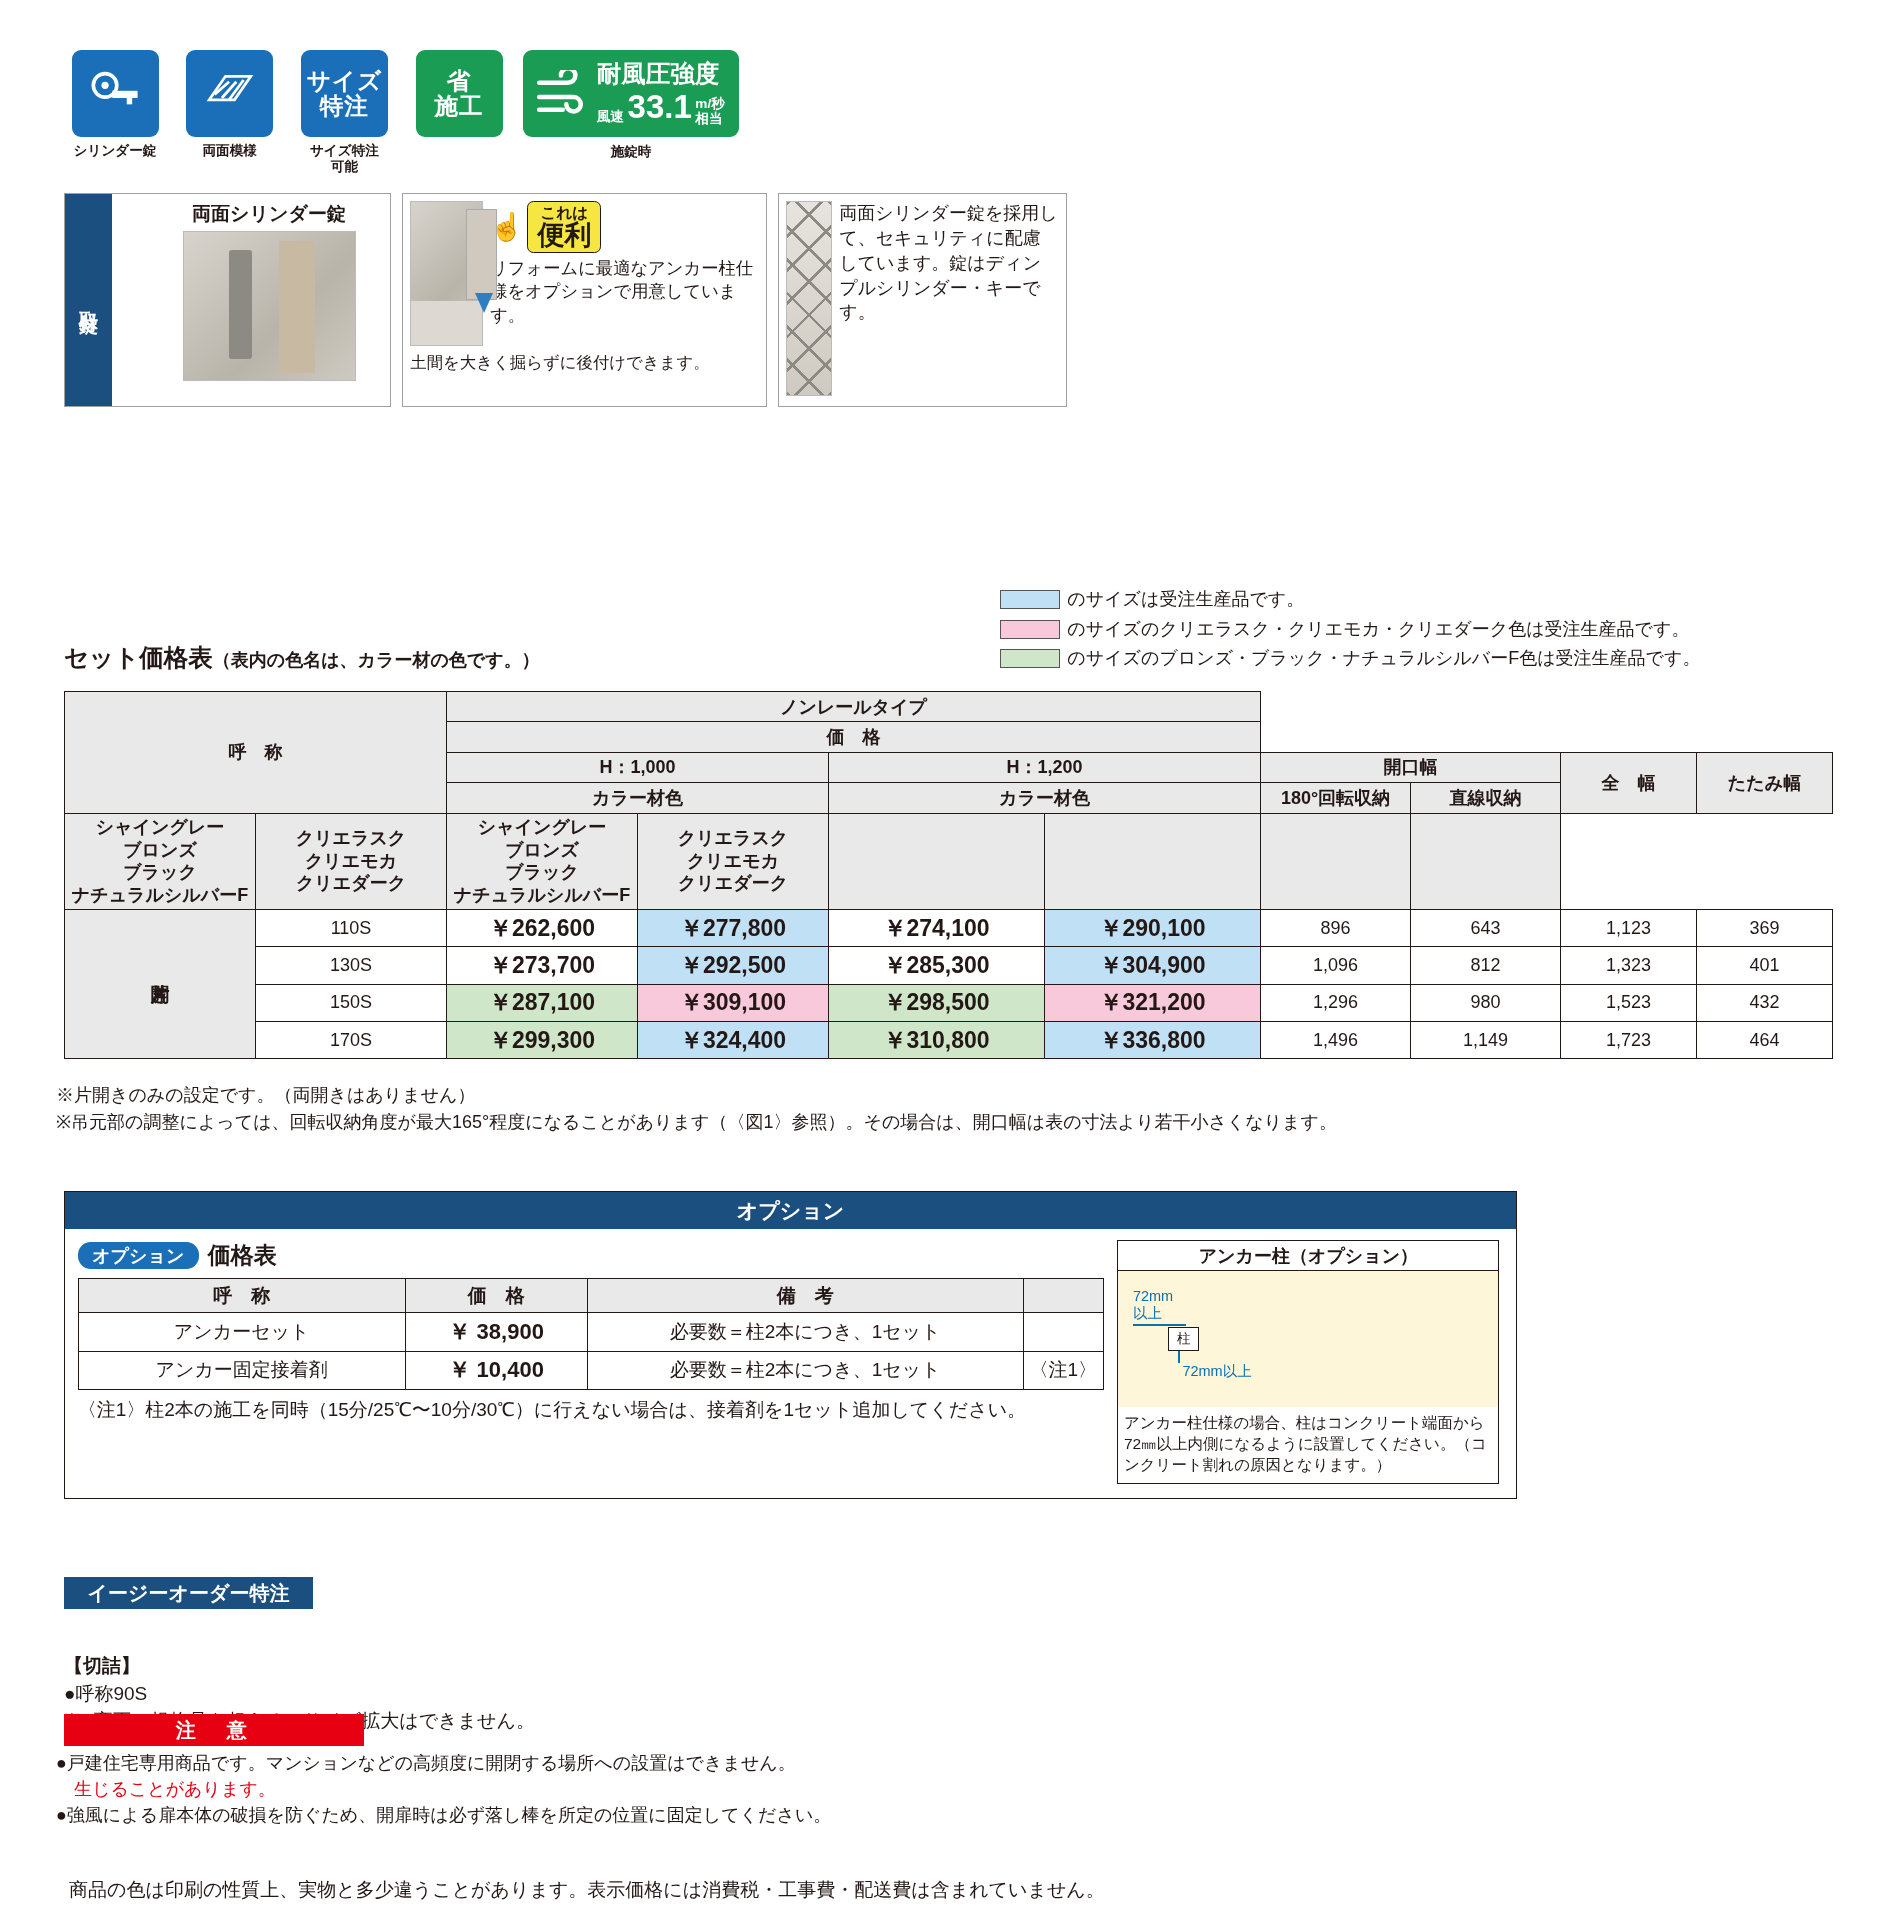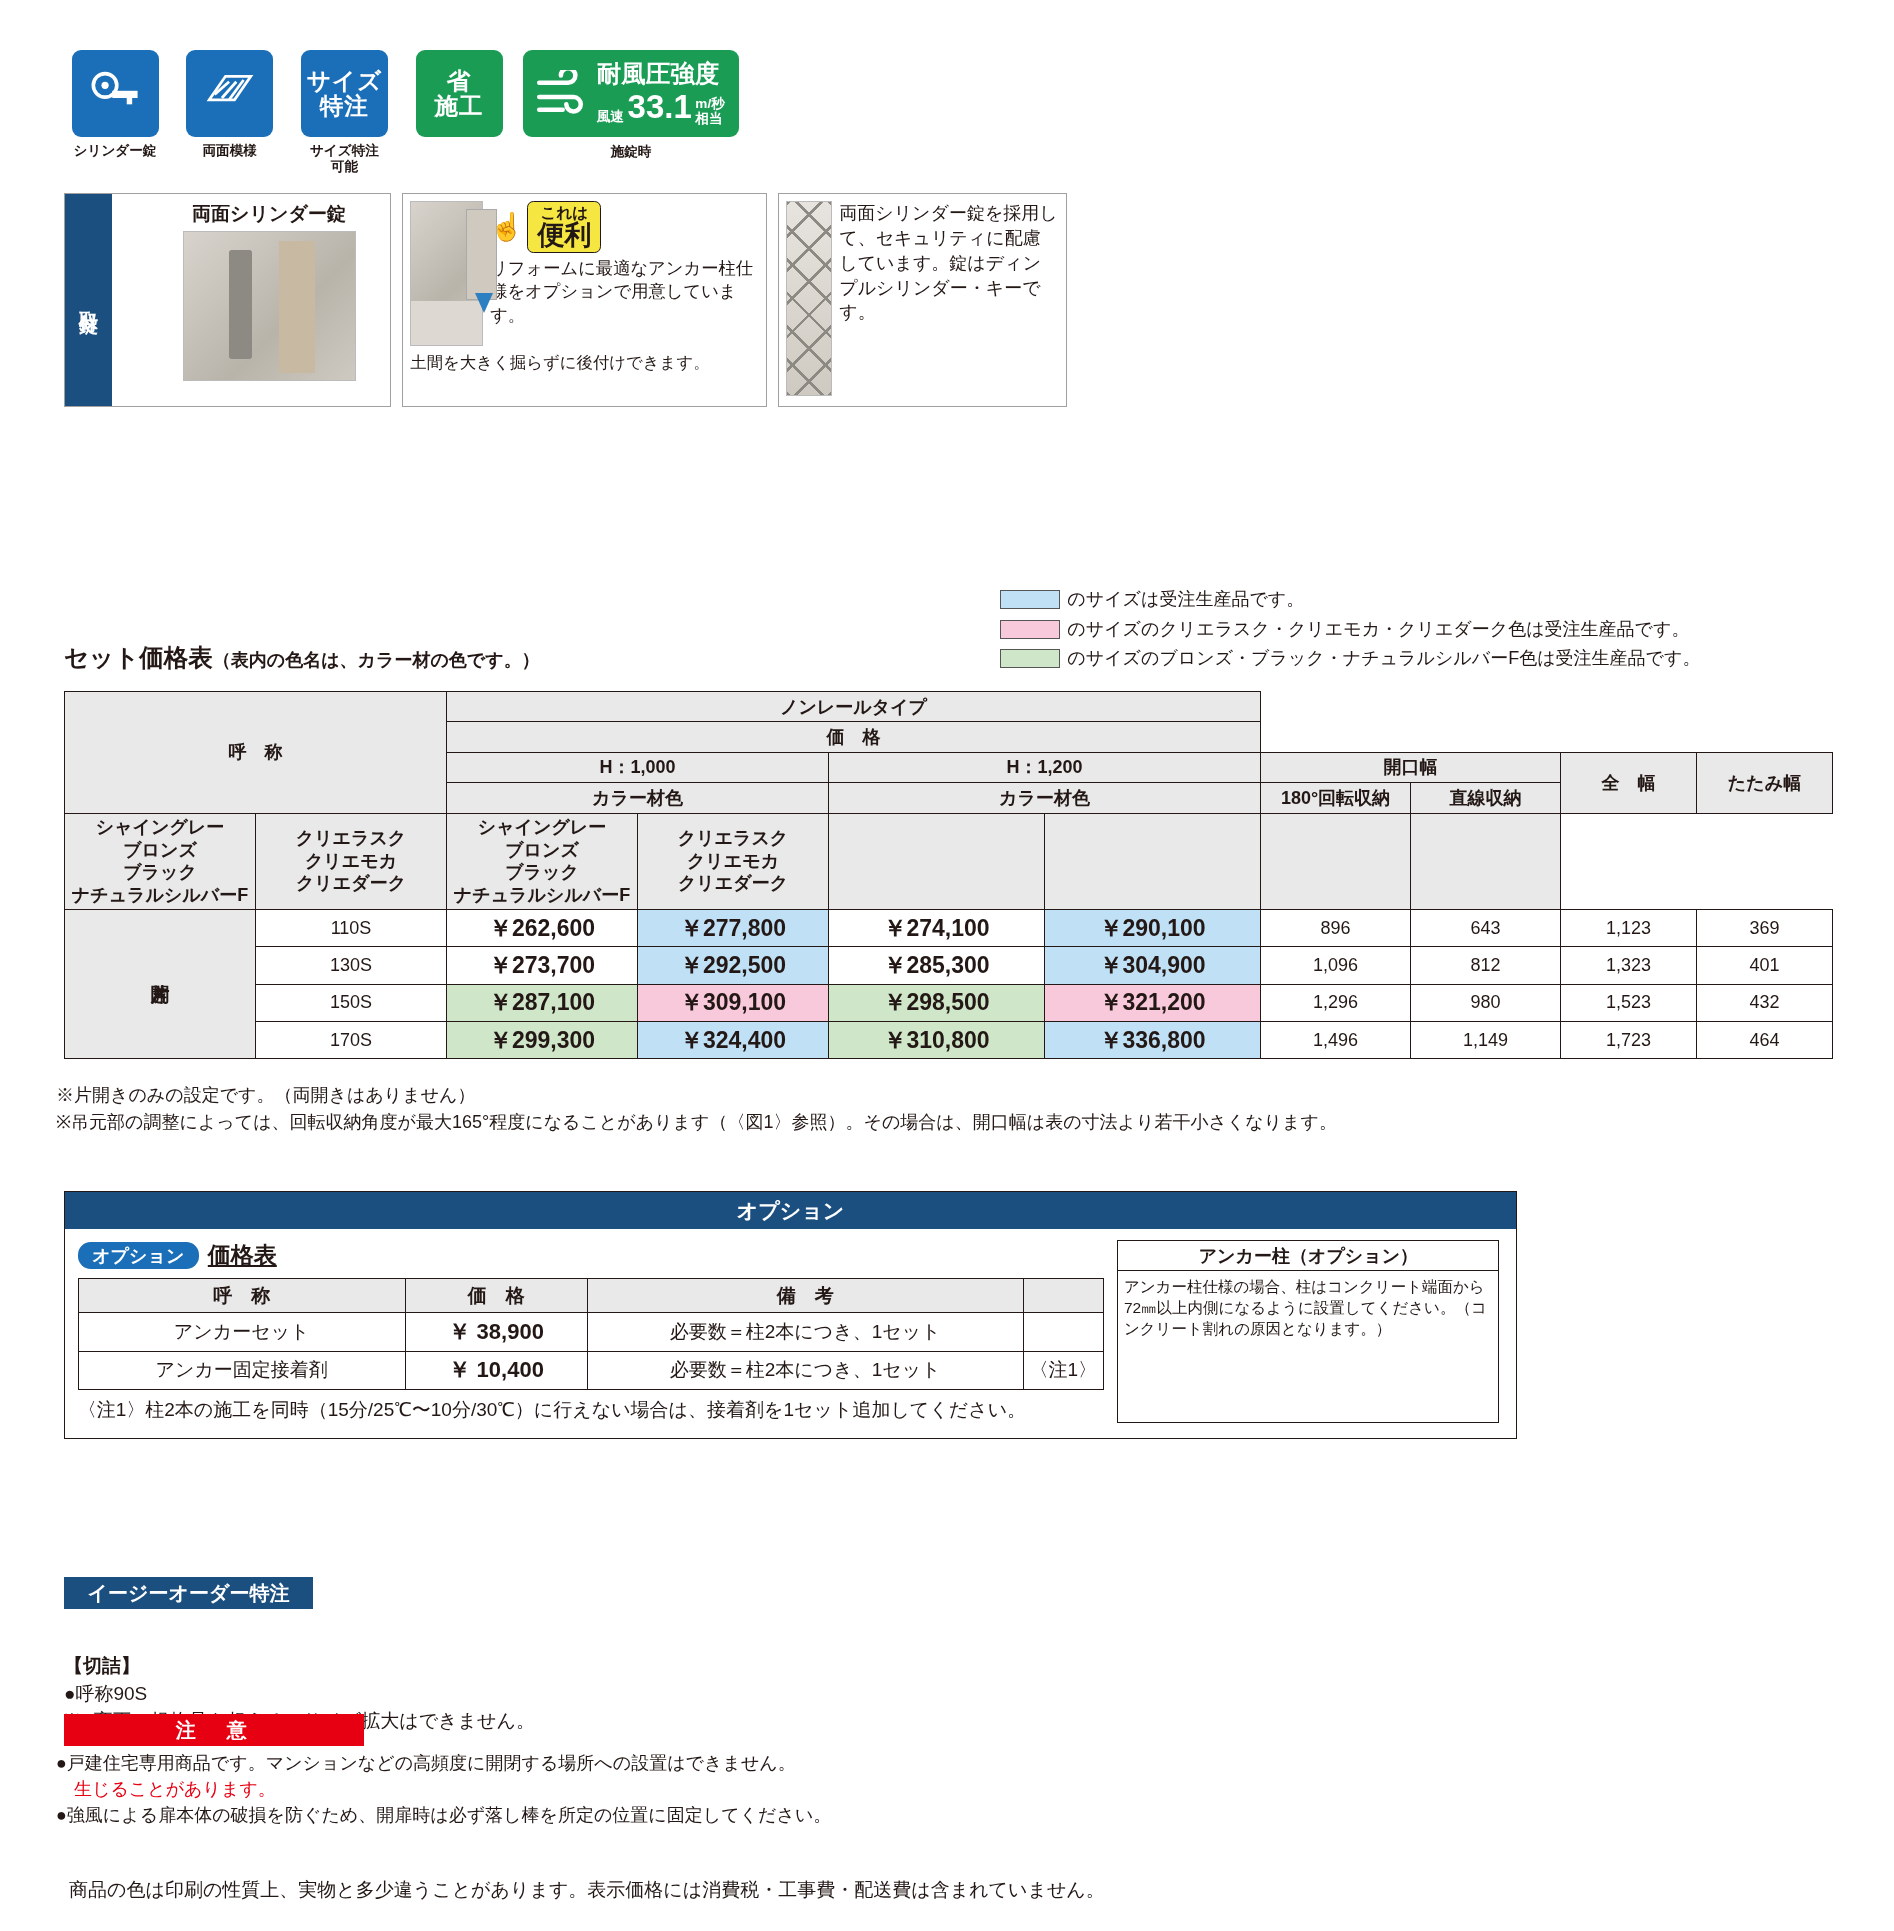--- a/index.html
+++ b/index.html
@@ -98,21 +98,21 @@
 
   .notes1 { position:absolute; left:56px; top:1082px; font-size:18px; line-height:1.5; }
 
   
   .optwrap { position:absolute; left:64px; top:1191px; width:1453px; border:0.9px solid #231815;}
   .optwrap .bar { background:#1b4f80; color:#fff; text-align:center; font-weight:bold; font-size:21px; padding:4.5px 0;}
   .optwrap .inner { display:flex; padding:11px 12.7px 14.5px; gap:12.7px;}
   .pill { background:#1b6fb8; color:#fff; border-radius:12.7px; padding:1.8px 14.5px; font-size:18px; font-weight:bold;}
   .opt-left { width:1027px; }
   .opt-head { display:flex; align-items:center; gap:9px; margin-bottom:7.3px;}
-  .opt-head .t { font-size:23px; font-weight:bold;text-decoration:underline;}
+  .opt-head .t { font-size:23px; font-weight:bold;}
   .opttbl { width:1026px; font-size:19px; }
   .opttbl th, .opttbl td { border:0.9px solid #231815; padding:3.6px 1.8px; text-align:center;}
   .opttbl th { background:#e9e9e9; font-weight:bold;}
   .opttbl .pr { font-weight:bold; font-size:22px;}
   .opt-note { font-size:19px; margin-top:7.3px;}
 
   .anchor-box { width:382px; border:0.9px solid #231815; }
   .anchor-box .ab-ttl { text-align:center; font-weight:bold; font-size:18px; border-bottom:0.9px solid #231815; padding:2.7px 0;}
   .anchor-box .ab-img { height:136px; background:#fdf6d8; position:relative;}
   .anchor-box .ab-img .post{position:absolute;left:50px;top:56px;width:31px;height:23.6px;border:0.9px solid #231815;background:#fff;font-size:13.6px;text-align:center;line-height:22px;}
@@ -376,20 +376,27 @@
             <td>必要数＝柱2本につき、1セット</td>
             <td>〈注1〉</td>
           </tr>
         </tbody>
           </table>
         <div class="opt-note">〈注1〉柱2本の施工を同時（15分/25℃〜10分/30℃）に行えない場合は、接着剤を1セット追加してください。</div>
       </div>
 
       <div class="anchor-box">
         <div class="ab-ttl">アンカー柱（オプション）</div>
+        <div class="ab-img">
+          <div class="lab1">72mm<br>以上</div>
+          <div class="h1"></div>
+          <div class="v1"></div>
+          <div class="post">柱</div>
+          <div class="lab2">72mm以上</div>
+        </div>
         <div class="ab-txt">アンカー柱仕様の場合、柱はコンクリート端面から72㎜以上内側になるように設置してください。（コンクリート割れの原因となります。）</div>
       </div>
     </div>
   </div>
 
   <div class="eo-tag">イージーオーダー特注</div>
   <div class="eo-body">
     <div class="b">【切詰】</div>
     <div>●呼称90S</div>
     <div>※H変更、規格品を超えるWサイズ拡大はできません。</div>

